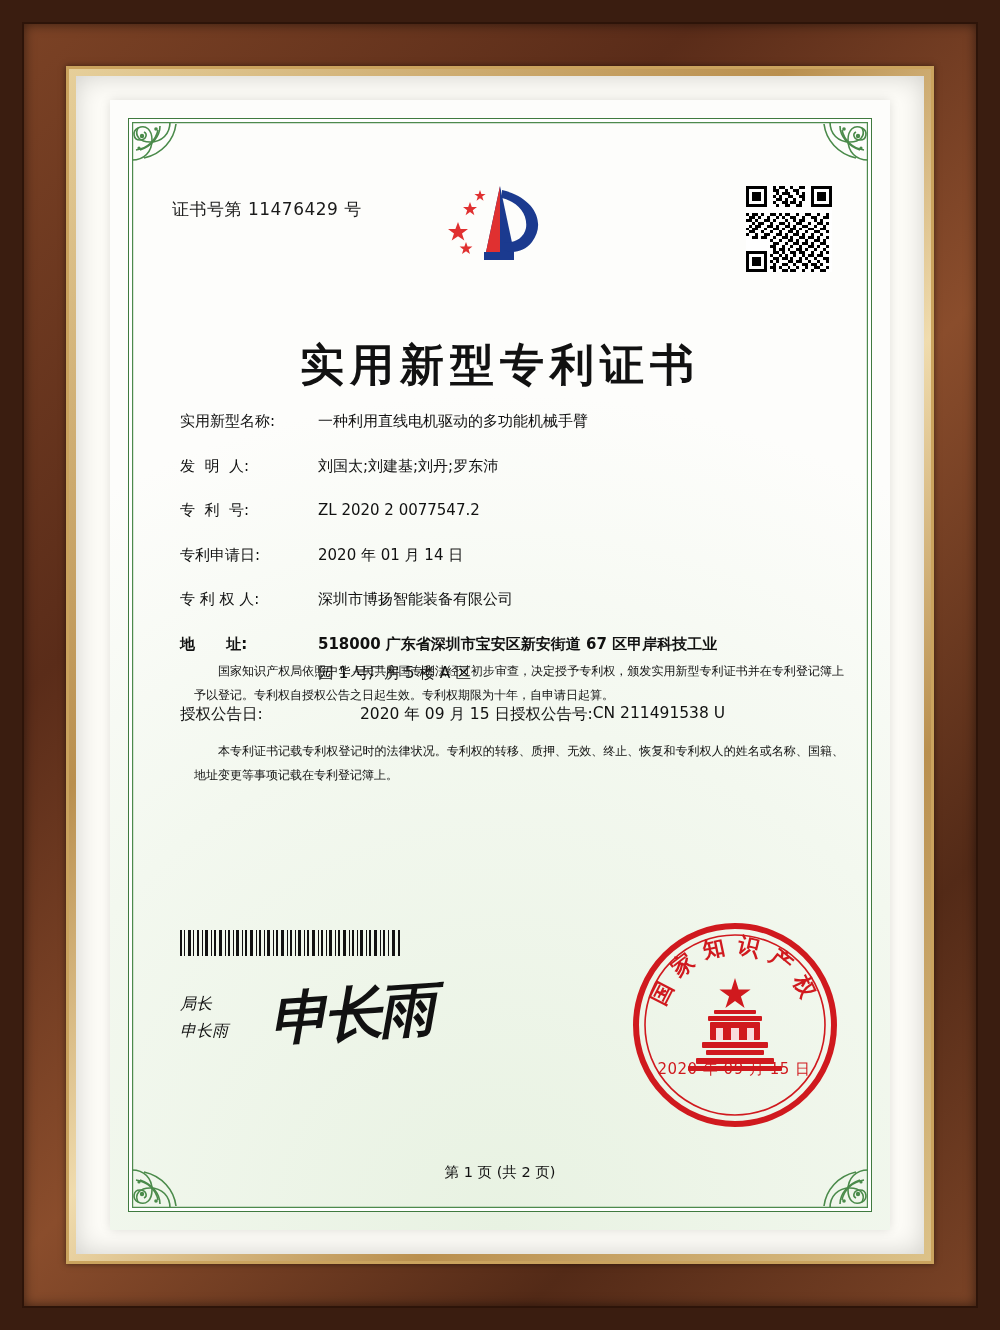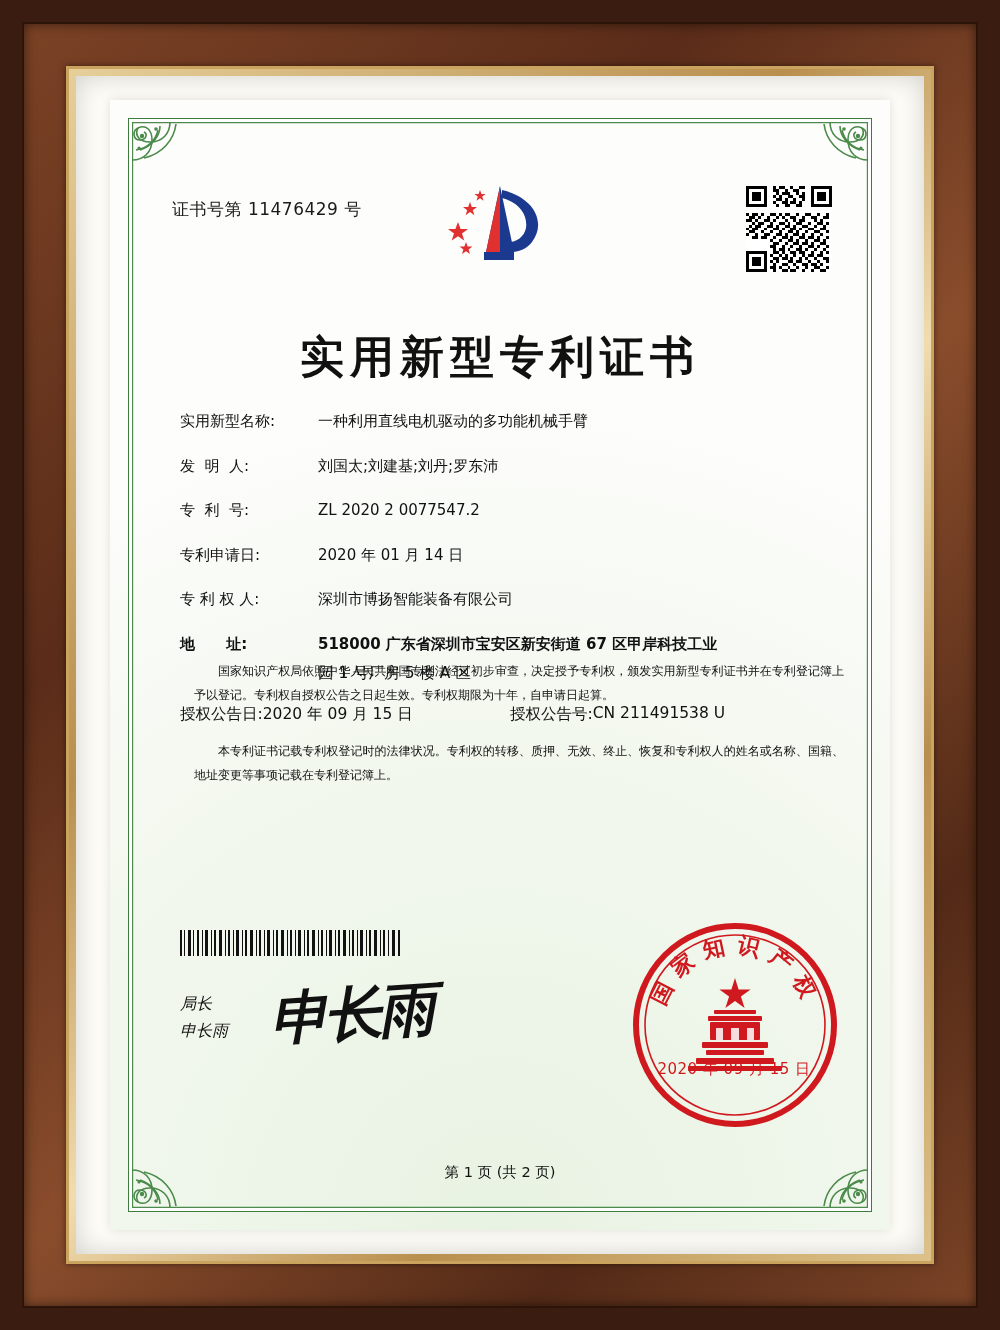--- a/index.html
+++ b/index.html
@@ -62,33 +62,33 @@
     position:absolute;left:62px;top:98px;
     font-size:17px;color:#1a1a1a;letter-spacing:.5px;
     font-family:"DejaVu Sans","Liberation Sans",sans-serif;
   }
 
   
   .logo{position:absolute;left:330px;top:80px;width:120px;height:100px;}
   .qr{position:absolute;right:58px;top:86px;width:86px;height:86px;}
 
   .title{
-    position:absolute;left:0;right:0;top:228px;text-align:center;
+    position:absolute;left:0;right:0;top:236px;text-align:center;
     font-size:44px;font-weight:bold;letter-spacing:6px;color:#111;
     font-family:"DejaVu Serif","Liberation Serif",serif;
   }
 
   .fields{position:absolute;left:70px;top:310px;width:650px;}
   .row{display:flex;font-size:15px;color:#111;margin-bottom:22px;line-height:1.5;}
   .row .lbl{flex:0 0 138px;white-space:pre;}
   .row .val{flex:1;}
   .row.tight{margin-bottom:8px;font-weight:bold;}
 
   .two-col{display:flex;font-size:15.5px;color:#111;margin-bottom:4px;}
-  .two-col .half{display:flex;}
+  .two-col .half{display:flex;justify-content:space-between;}
   .two-col .half.left{flex:0 0 330px;}
   .two-col .lbl2{white-space:pre;}
 
   .addr-second{margin-left:138px;font-size:15.5px;color:#111;margin-top:2px;margin-bottom:20px;}
 
   .para{
     position:absolute;left:84px;width:650px;font-size:12px;line-height:2.0;
     color:#111;text-align:justify;font-family:Liberation Mono, monospace;
   }
   .p1{top:560px;}

